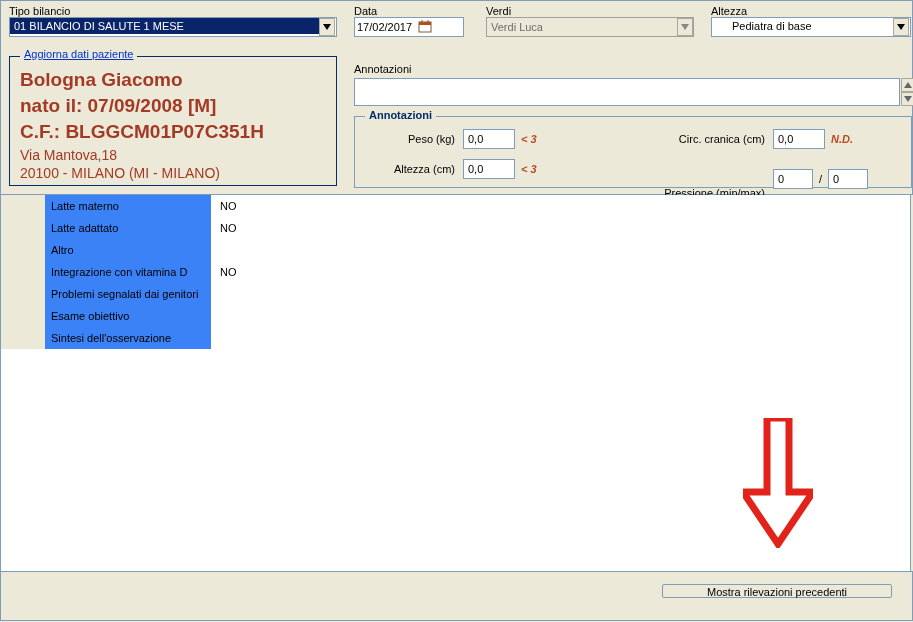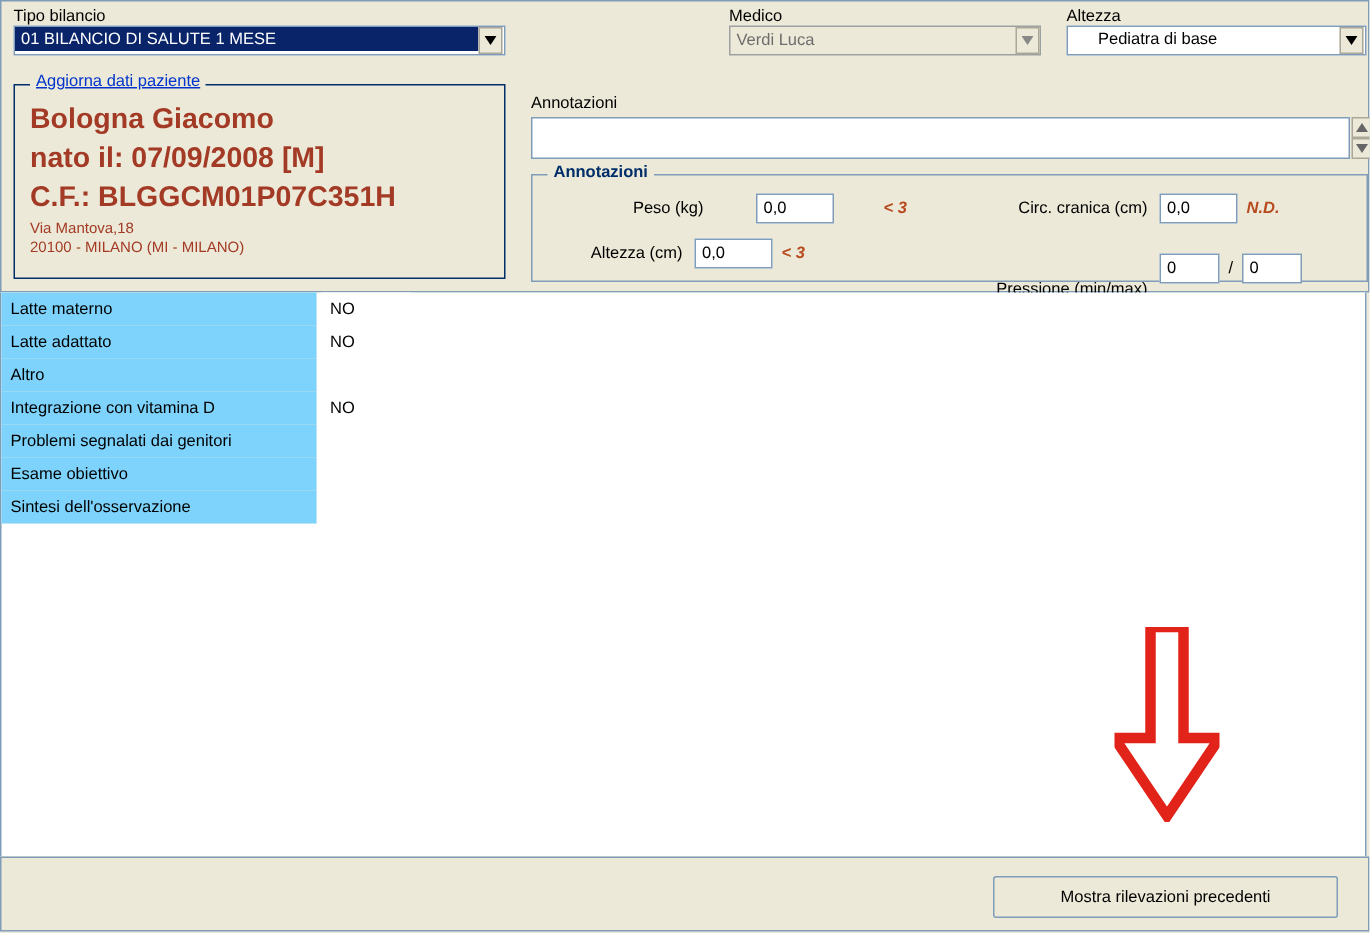--- a/index.html
+++ b/index.html
@@ -97,21 +97,21 @@
     text-decoration: underline;
   }
   .patient-fieldset .pline {
     color: #a33a25;
     font-weight: bold;
     font-size: 19px;
     margin: 4px 0;
   }
   .patient-fieldset .pline-sm {
     color: #a33a25;
-    font-size: 10px;
+    font-size: 14px;
     margin: 2px 0;
   }
 
   
   .annot-label { position: absolute; left: 353px; top: 62px; }
   .annot-box {
     position: absolute;
     left: 353px;
     top: 77px;
     width: 546px;
@@ -183,41 +183,41 @@
     border-right: 1px solid #7f9db9;
   }
   .list-col {
     background: #ece9d8;
     display: inline-block;
     vertical-align: top;
   }
   .list-row { height: 22px; line-height: 22px; padding-left: 6px; }
   .col1 { width: 210px; }
   .col2 { width: 60px; }
-  .list-col .list-row { background: #7dd3fc; }
+  .list-col .list-row { background: #3b82f6; margin-left: 44px; }
   .list-area .val-col { display: inline-block; vertical-align: top; }
   .list-area .val-col .list-row { background: #fff; }
 
   
   .bottom-bar {
     position: absolute;
     left: 0;
     top: 571px;
     width: 913px;
     height: 50px;
     background: #ece9d8;
     border: 1px solid #7f9db9;
     border-top: 1px solid #7f9db9;
   }
   .show-prev-btn {
     position: absolute;
     right: 20px;
     top: 12px;
     width: 230px;
-    height: 28px;
+    height: 14px;
     border: 1px solid #7f9db9;
     background: #ece9d8;
     border-radius: 2px;
     cursor: pointer;
     font-family: Tahoma, Arial, sans-serif;
     font-size: 11px;
   }
 
   
   .red-arrow {
@@ -237,23 +237,37 @@
     <div class="select-box highlighted" style="width:328px;">
       <span class="sel-text">01 BILANCIO DI SALUTE 1 MESE</span>
       <div class="dd-btn">
         <svg viewBox="0 0 8 6">
             <path d="M0 0 L8 0 L4 6 Z" fill="#000"></path>
           </svg>
       </div>
     </div>
   </div>
 
+  <div class="field-group" style="position:absolute; left:353px; top:4px; width:110px;">
+    <div class="label">Data</div>
+    <div class="date-box" style="width:110px;">
+      <span>17/02/2017</span>
+      <span class="cal-icon">
+        <svg width="14" height="14" viewBox="0 0 14 14">
+          <rect x="1" y="3" width="12" height="10" fill="#fff" stroke="#7a5c2e"></rect>
+          <rect x="1" y="3" width="12" height="3" fill="#b84a1f"></rect>
+          <line x1="4" y1="1" x2="4" y2="4" stroke="#7a5c2e"></line>
+          <line x1="10" y1="1" x2="10" y2="4" stroke="#7a5c2e"></line>
+        </svg>
+      </span>
+    </div>
+  </div>
 
   <div class="field-group" style="position:absolute; left:485px; top:4px; width:208px;">
-    <div class="label">Medico</div>
+    <div class="label">Verdi</div>
     <div class="medico-box" style="width:208px;">
       <span class="sel-text">Verdi Luca</span>
       <div class="dd-btn">
         <svg viewBox="0 0 8 6" width="8" height="6">
             <path d="M0 0 L8 0 L4 6 Z" fill="#888"></path>
           </svg>
       </div>
     </div>
   </div>
 
@@ -289,21 +303,21 @@
     <div class="sp">
         <svg width="8" height="6" viewBox="0 0 8 6">
           <path d="M0 0 L8 0 L4 6 Z" fill="#666"></path>
         </svg>
       </div>
   </div>
 
   <div class="rilev-fieldset">
     <span class="legend2">Annotazioni</span>
 
-    <div class="rilev-row" style="left:24px; top:12px;gap:27px;">
+    <div class="rilev-row" style="left:10px; top:12px;">
       <span class="rlabel">Peso (kg)</span>
       <input class="num-input" style="width: 52px; margin-left: 8px;" value="0,0">
       <span class="ref">&lt; 3</span>
     </div>
     <div class="rilev-row" style="left:10px; top:42px;">
       <span class="rlabel">Altezza (cm)</span>
       <input class="num-input" style="width: 52px; margin-left: 8px;" value="0,0">
       <span class="ref">&lt; 3</span>
     </div>
 

